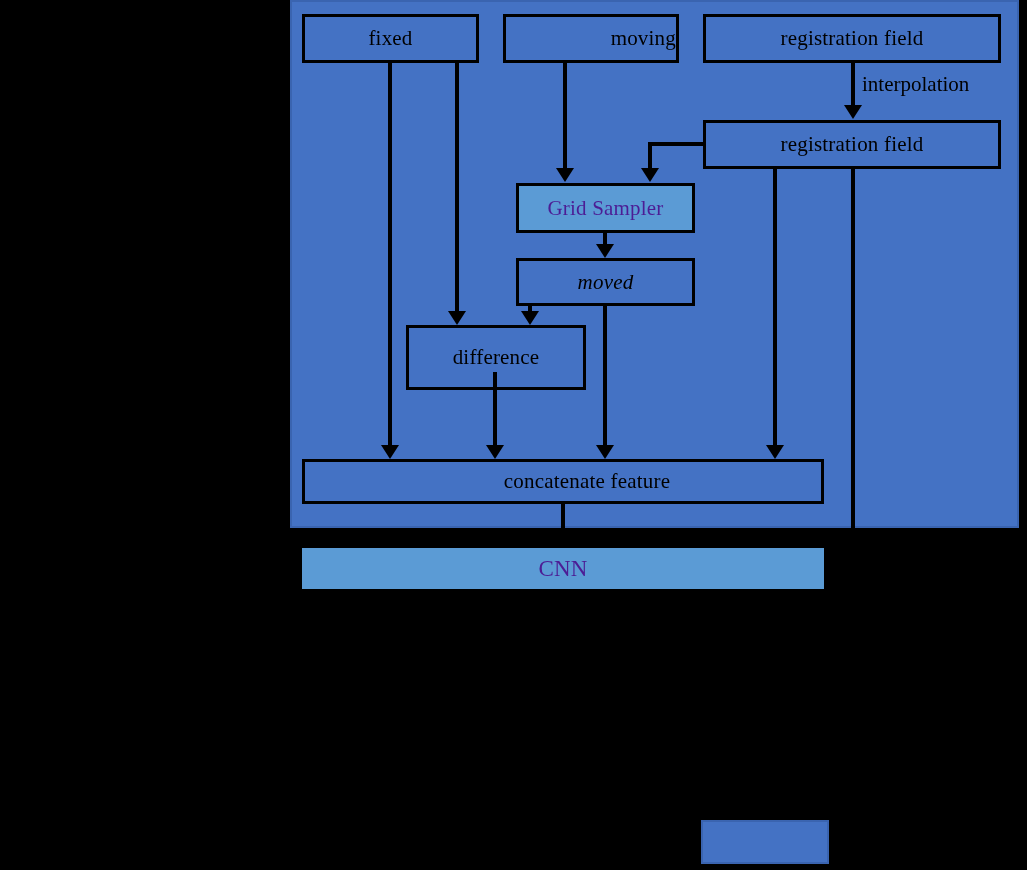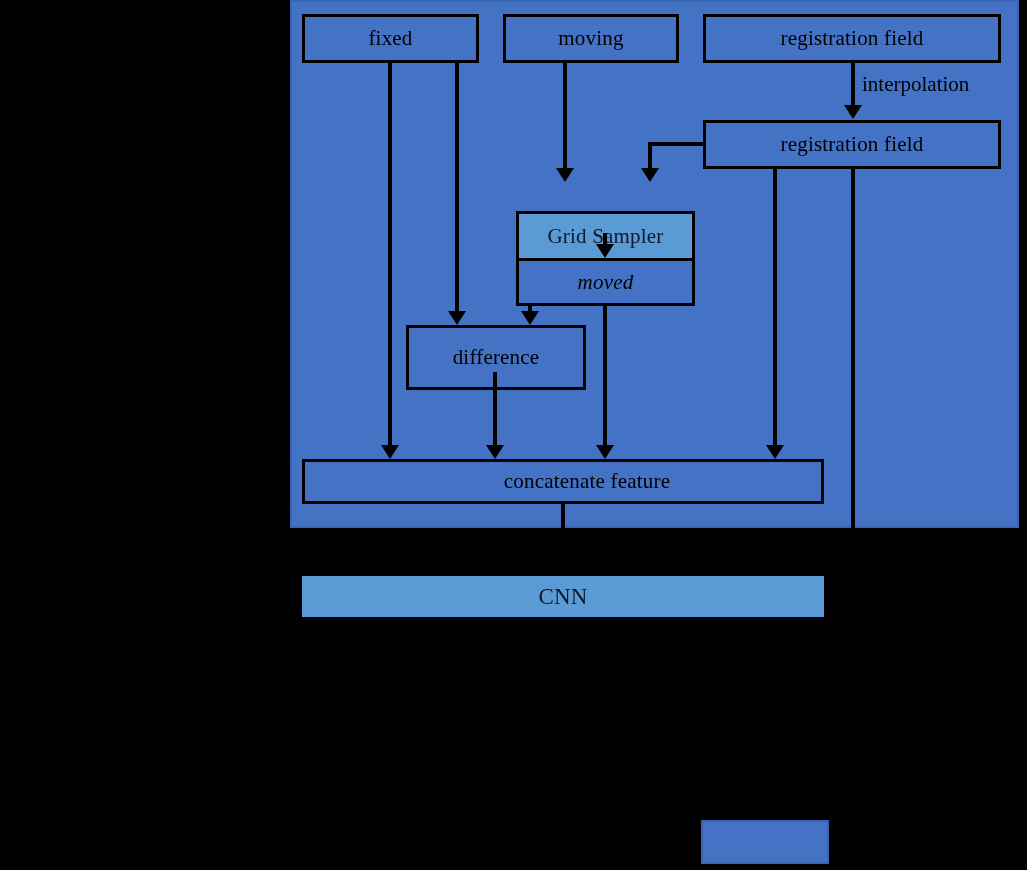--- a/index.html
+++ b/index.html
@@ -33,22 +33,21 @@
     color: #000000;
     display: flex;
     align-items: center;
     justify-content: center;
     font-size: 21px;
     letter-spacing: 0.2px;
     white-space: nowrap;
   }
   .node.accent {
     background: #5B9BD5;
-    color: #0f172a;
-    margin-top: 28px;
+    color: #4c1d95;
   }
   .node.noborder {
     border: none;
   }
   .node.plain {
     border: 2px solid #3A64B0;
   }
 
   
   .vline {
@@ -81,21 +80,21 @@
 <body>
 
 <div id="canvas">
 
   <div class="panel" style="left:290px; top:0px; width:729px; height:528px;"></div>
 
   <div class="node" style="left:302px; top:14px; width:177px; height:49px;">
     <span>fixed</span>
   </div>
 
-  <div class="node" style="left:503px; top:14px; width:176px; height:49px;">
+  <div class="node" style="left:503px; top:14px; width:176px; height:49px;justify-content:flex-end;">
     <span>moving</span>
   </div>
 
   <div class="node" style="left:703px; top:14px; width:298px; height:49px;">
     <span>registration field</span>
   </div>
 
   <div class="node" style="left:703px; top:120px; width:298px; height:49px;">
     <span>registration field</span>
   </div>

